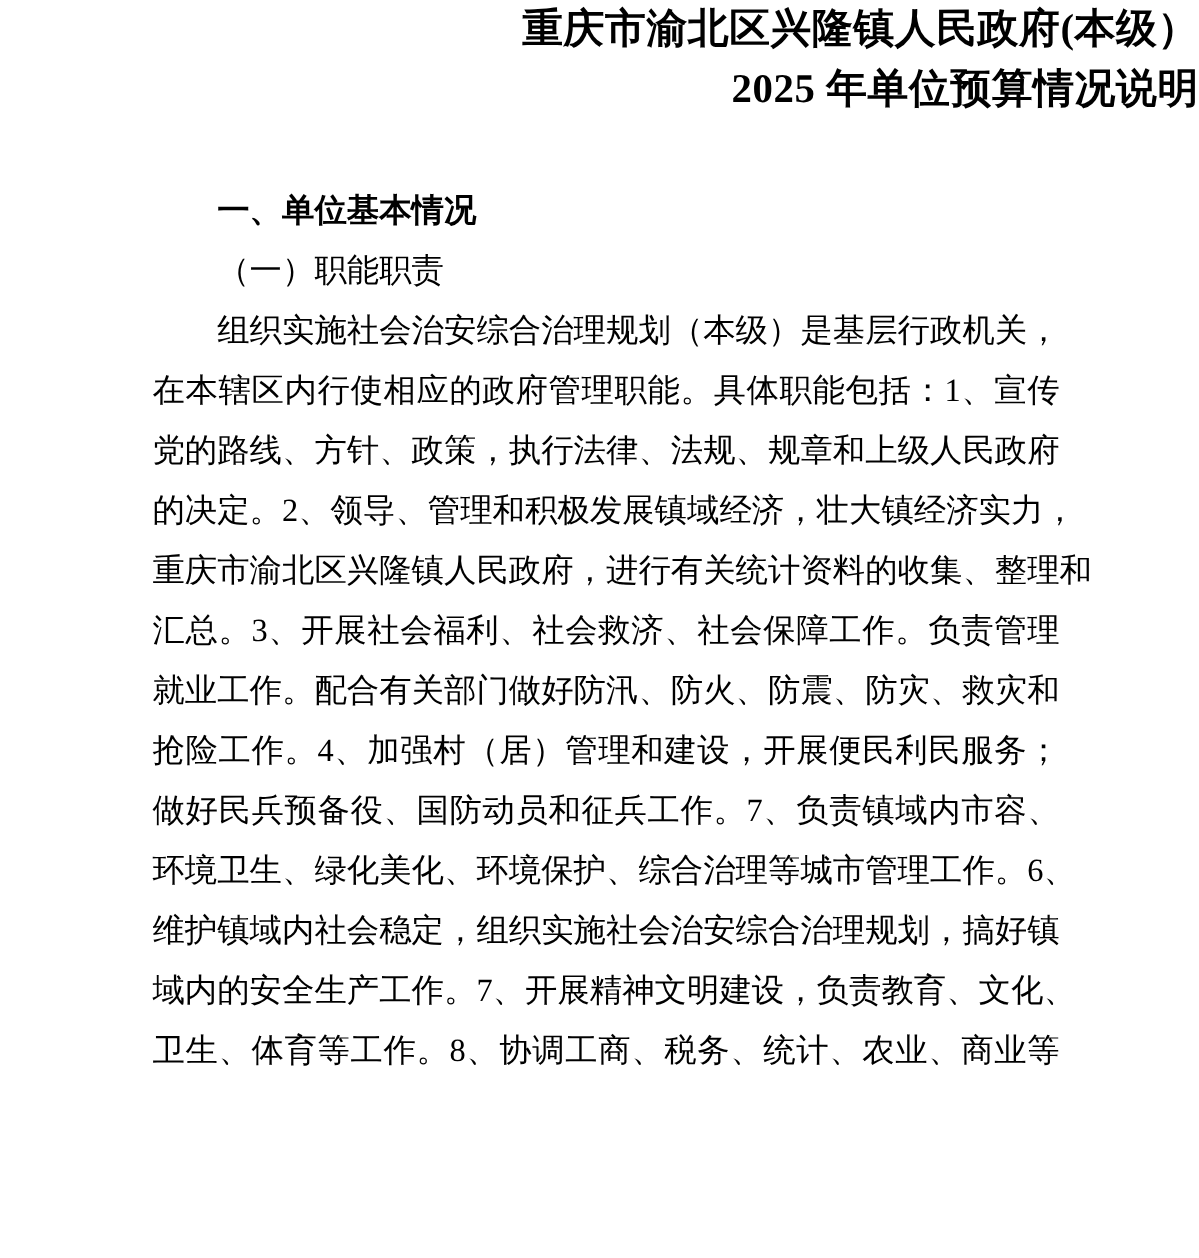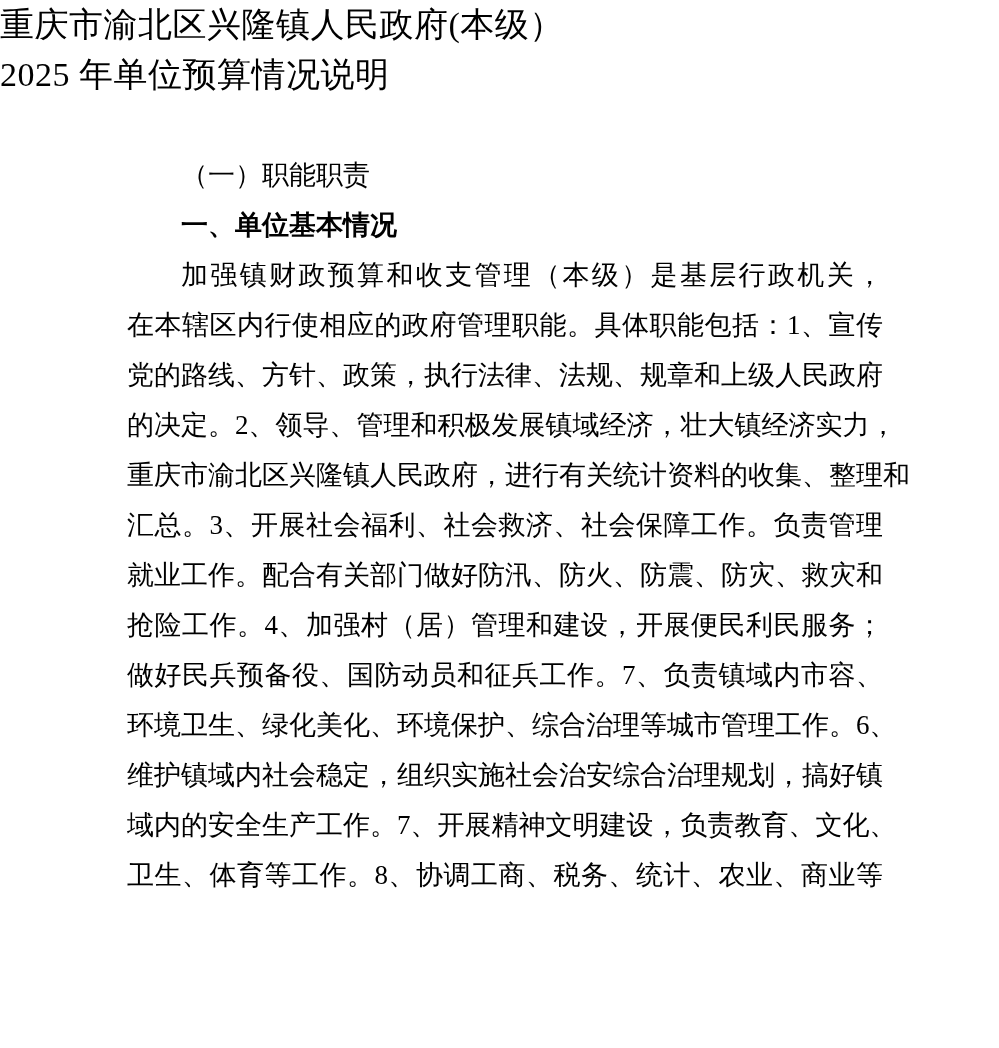--- a/index.html
+++ b/index.html
@@ -12,23 +12,23 @@
     height: 1048px;
     background: #ffffff;
     color: #000000;
     overflow: hidden;
   }
 
   .line { height: 50px; line-height: 50px; white-space: nowrap; }
 
   .doc-title {
     font-family: "Liberation Serif", serif;
-    font-weight: 400;
+    font-weight: 700;
     font-size: 34px;
-    text-align: left;
+    text-align: right;
     letter-spacing: 0.5px;
   }
 
   .spacer { height: 50px; }
 
   .section-heading {
     font-family: "Liberation Sans", sans-serif;
     font-weight: 700;
     font-size: 27px;
     padding-left: 181px;
@@ -61,26 +61,26 @@
 </head>
 <body>
 
 <div class="page">
 
   <div class="line doc-title">重庆市渝北区兴隆镇人民政府(本级）</div>
   <div class="line doc-title">2025 年单位预算情况说明</div>
 
   <div class="spacer"></div>
 
+  <div class="line section-heading">一、单位基本情况</div>
+
   <div class="line subsection-heading">（一）职能职责</div>
 
-  <div class="line section-heading">一、单位基本情况</div>
-
   <div>
-    <div class="body-line first-line">加强镇财政预算和收支管理（本级）是基层行政机关，</div>
+    <div class="body-line first-line">组织实施社会治安综合治理规划（本级）是基层行政机关，</div>
     <div class="body-line">在本辖区内行使相应的政府管理职能。具体职能包括：1、宣传</div>
     <div class="body-line">党的路线、方针、政策，执行法律、法规、规章和上级人民政府</div>
     <div class="body-line">的决定。2、领导、管理和积极发展镇域经济，壮大镇经济实力，</div>
     <div class="body-line">重庆市渝北区兴隆镇人民政府，进行有关统计资料的收集、整理和</div>
     <div class="body-line">汇总。3、开展社会福利、社会救济、社会保障工作。负责管理</div>
     <div class="body-line">就业工作。配合有关部门做好防汛、防火、防震、防灾、救灾和</div>
     <div class="body-line">抢险工作。4、加强村（居）管理和建设，开展便民利民服务；</div>
     <div class="body-line">做好民兵预备役、国防动员和征兵工作。7、负责镇域内市容、</div>
     <div class="body-line">环境卫生、绿化美化、环境保护、综合治理等城市管理工作。6、</div>
     <div class="body-line">维护镇域内社会稳定，组织实施社会治安综合治理规划，搞好镇</div>

